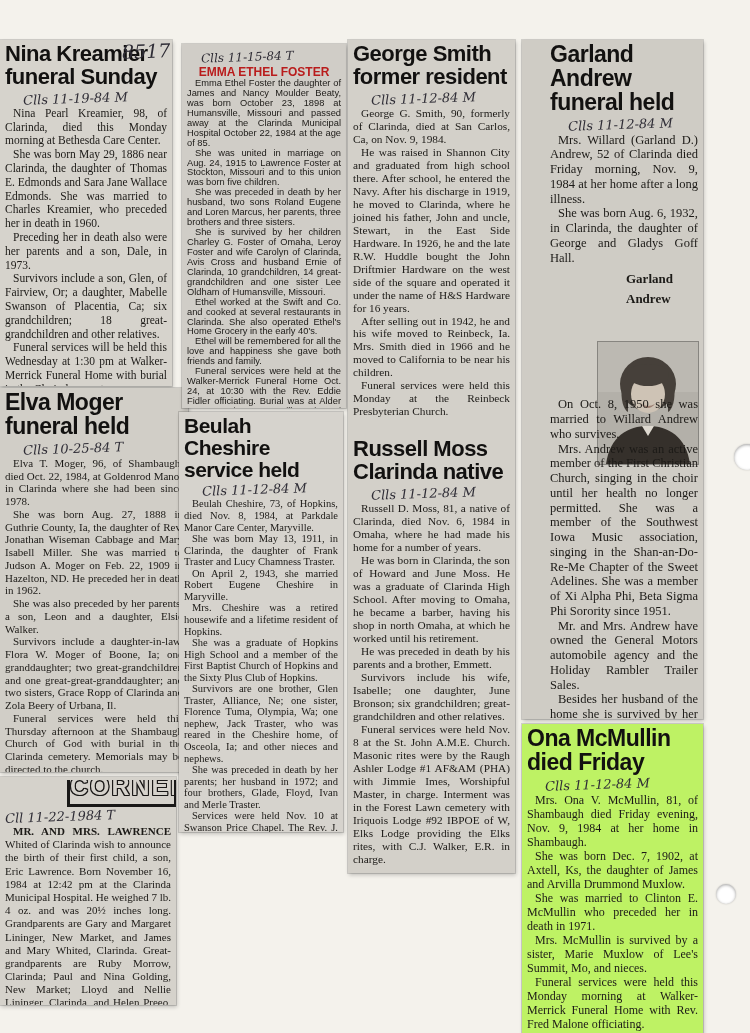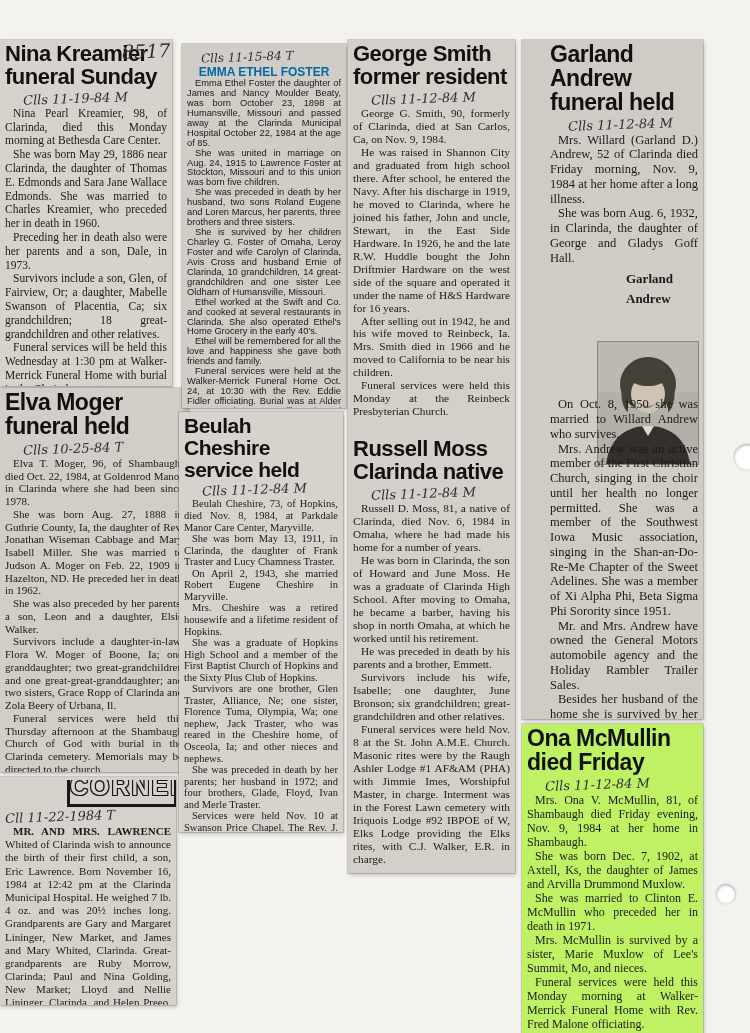--- a/index.html
+++ b/index.html
@@ -48,21 +48,21 @@
     color:#d5d2cb;
     text-shadow:1px 0 #191817,-1px 0 #191817,0 1px #191817,0 -1px #191817,
                 1px 1px #191817,-1px -1px #191817,1px -1px #191817,-1px 1px #191817;
   }
   .lead { font-weight:700; }
 
   
   #clip-foster { left:182px; top:4px; width:164px; height:364px; background:#d0cdc7; }
   #clip-foster .header {
     font-family:"Liberation Sans", sans-serif; font-weight:700;
-    font-size:12px; text-align:center; margin:0; color:#0369a1;
+    font-size:12px; text-align:center; margin:0; color:#b91c1c;
   }
   #clip-foster .body { font-size:9.3px; line-height:1.07; }
   #clip-foster .hw { font-size:12px; margin-left:14px; }
 
   #clip-cheshire { left:179px; top:372px; width:164px; height:420px; background:#d6d3cd; }
   #clip-cheshire .hl { font-size:21px; }
   #clip-cheshire .body { font-size:10.5px; line-height:1.1; }
 
   
   #clip-smithmoss { left:348px; top:0; width:167px; height:833px; background:#d3d0c9; }

